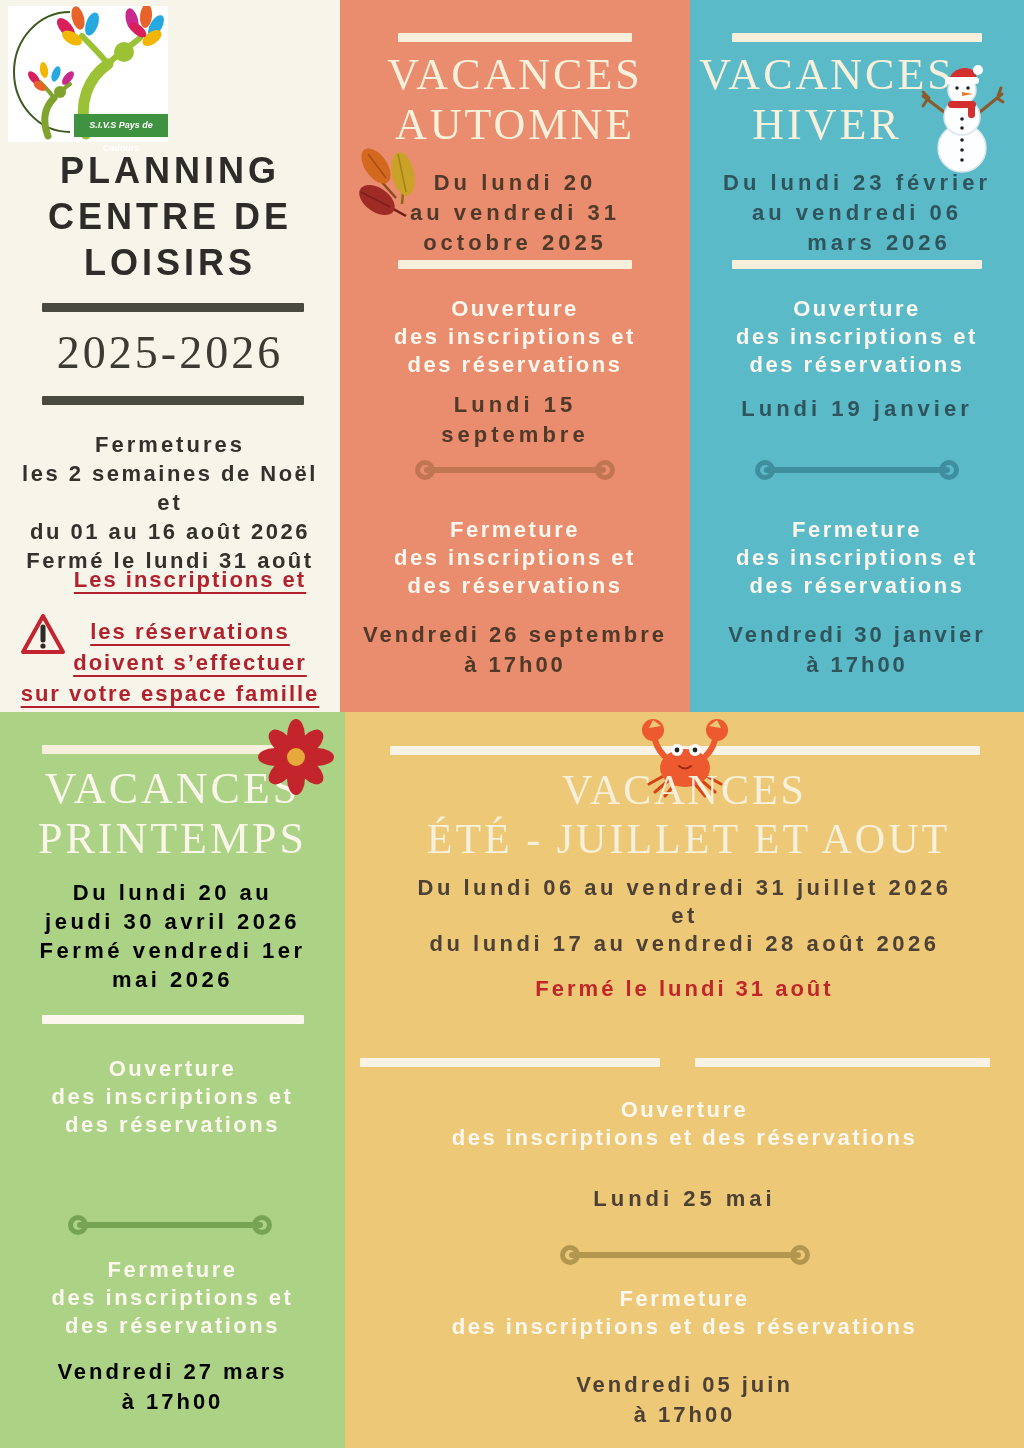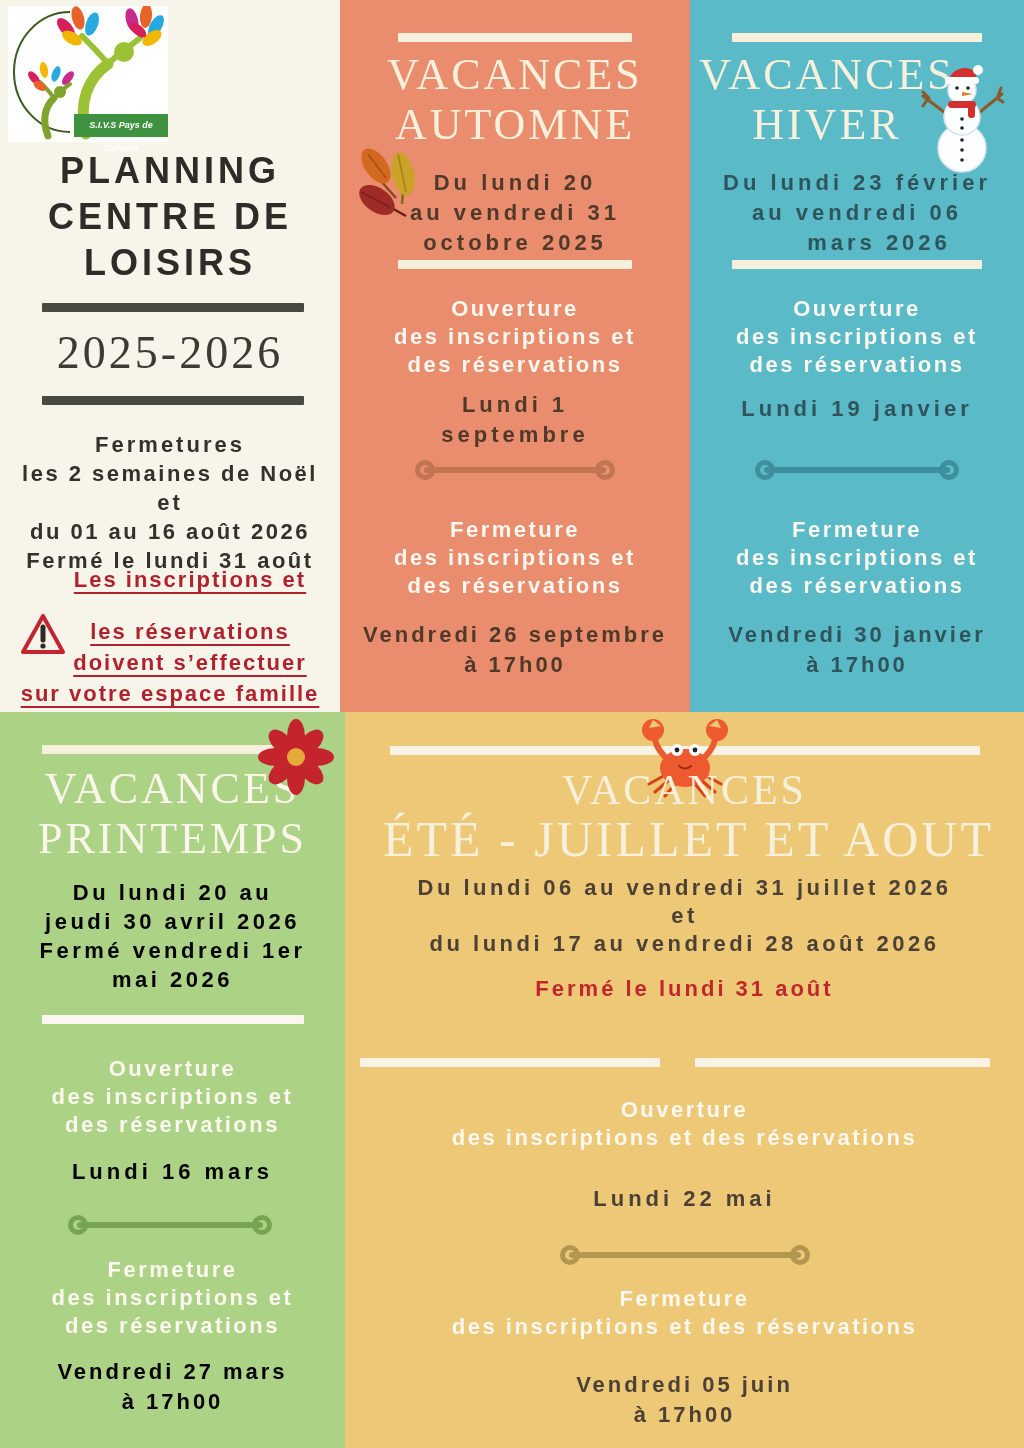--- a/index.html
+++ b/index.html
@@ -131,21 +131,21 @@
     <div class="tblock body-bold-l lh33 dark-orange-txt" style="top:166px;">Du lundi 20</div>
     <div class="tblock body-bold-l lh33 dark-orange-txt" style="top:196px;">au vendredi 31</div>
     <div class="tblock body-bold-l lh33 dark-orange-txt" style="top:226px;">octobre 2025</div>
 
     <div class="bar bar-cream" style="left:58px;width:234px;top:260px;"></div>
 
     <div class="tblock body-bold lh28 white-txt" style="top:287px;letter-spacing:2.5px;">Ouverture</div>
     <div class="tblock body-bold lh28 white-txt" style="top:315px;letter-spacing:2.5px;">des inscriptions et</div>
     <div class="tblock body-bold lh28 white-txt" style="top:343px;letter-spacing:2.5px;">des réservations</div>
 
-    <div class="tblock body-bold-l lh33 dark-orange-txt" style="top:388px;">Lundi 1</div>
+    <div class="tblock body-bold-l lh33 dark-orange-txt" style="top:388px;">Lundi 15</div>
     <div class="tblock body-bold-l lh33 dark-orange-txt" style="top:418px;">septembre</div>
 
     <div class="connector" style="left:75px;width:200px;top:460px;--c:#C07553;">
       <span class="dot left"></span>
         <span class="cline"></span>
         <span class="dot right"></span>
     </div>
 
     <div class="tblock body-bold lh28 white-txt" style="top:508px;letter-spacing:2.5px;">Fermeture</div>
     <div class="tblock body-bold lh28 white-txt" style="top:536px;letter-spacing:2.5px;">des inscriptions et</div>
@@ -228,21 +228,20 @@
     <div class="tblock body-bold lh29 dark-green-txt" style="top:195px;letter-spacing:3.5px;">jeudi 30 avril 2026</div>
     <div class="tblock body-bold lh29 dark-green-txt" style="top:224px;letter-spacing:3.5px;">Fermé vendredi 1er</div>
     <div class="tblock body-bold lh29 dark-green-txt" style="top:253px;letter-spacing:3.5px;">mai 2026</div>
 
     <div class="bar bar-cream" style="left:42px;width:262px;top:303px;background:#FBF7EE;"></div>
 
     <div class="tblock body-bold lh28 white-txt" style="top:335px;letter-spacing:2.5px;">Ouverture</div>
     <div class="tblock body-bold lh28 white-txt" style="top:363px;letter-spacing:2.5px;">des inscriptions et</div>
     <div class="tblock body-bold lh28 white-txt" style="top:391px;letter-spacing:2.5px;">des réservations</div>
 
-    <div class="tblock body-bold-l lh33 dark-green-txt" style="top:443px;">Lundi 16 mars</div>
 
     <div class="connector" style="left:68px;width:204px;top:503px;--c:#77A453;">
       <span class="dot left"></span>
         <span class="cline"></span>
         <span class="dot right"></span>
     </div>
 
     <div class="tblock body-bold lh28 white-txt" style="top:536px;letter-spacing:2.5px;">Fermeture</div>
     <div class="tblock body-bold lh28 white-txt" style="top:564px;letter-spacing:2.5px;">des inscriptions et</div>
     <div class="tblock body-bold lh28 white-txt" style="top:592px;letter-spacing:2.5px;">des réservations</div>
@@ -265,35 +264,35 @@
       <polygon points="84,6 76,12 88,14" fill="#EDC877"></polygon>
       <ellipse cx="52" cy="54" rx="25" ry="19" fill="#ED5A2F"></ellipse>
       <circle cx="44" cy="36" r="6" fill="#FFFFFF"></circle>
       <circle cx="44" cy="36" r="2.4" fill="#222"></circle>
       <circle cx="62" cy="36" r="6" fill="#FFFFFF"></circle>
       <circle cx="62" cy="36" r="2.4" fill="#222"></circle>
       <path d="M46,52 Q52,57 58,52" stroke="#9E2B10" stroke-width="2" fill="none" stroke-linecap="round"></path>
     </svg>
 
     <div class="tblock serif-title" style="top:55px;font-size:42px;line-height:47px;">VACANCES</div>
-    <div class="tblock serif-title" style="top:104px;font-size:50px;line-height:47px;margin-left:8px;">ÉTÉ - JUILLET ET AOUT</div>
+    <div class="tblock serif-title" style="top:104px;font-size:42px;line-height:47px;margin-left:8px;">ÉTÉ - JUILLET ET AOUT</div>
 
     <div class="tblock body-bold lh28 dark-yellow-txt" style="top:162px;letter-spacing:3.5px;">Du lundi 06 au vendredi 31 juillet 2026</div>
     <div class="tblock body-bold lh28 dark-yellow-txt" style="top:190px;letter-spacing:3.5px;">et</div>
     <div class="tblock body-bold lh28 dark-yellow-txt" style="top:218px;letter-spacing:3.5px;">du lundi 17 au vendredi 28 août 2026</div>
 
     <div class="tblock body-bold summer-red-txt" style="top:264px;letter-spacing:3px;">Fermé le lundi 31 août</div>
 
     <div class="bar" style="left:15px;width:300px;top:346px;background:#F8F3E4;"></div>
     <div class="bar" style="left:350px;width:295px;top:346px;background:#F8F3E4;"></div>
 
     <div class="tblock body-bold lh28 white-txt" style="top:376px;letter-spacing:2.5px;">Ouverture</div>
     <div class="tblock body-bold lh28 white-txt" style="top:404px;letter-spacing:2.5px;">des inscriptions et des réservations</div>
 
-    <div class="tblock body-bold-l lh33 dark-yellow-txt" style="top:470px;">Lundi 22 mai</div>
+    <div class="tblock body-bold-l lh33 dark-yellow-txt" style="top:470px;">Lundi 25 mai</div>
 
     <div class="connector" style="left:215px;width:250px;top:533px;--c:#B3974F;">
       <span class="dot left"></span>
         <span class="cline"></span>
         <span class="dot right"></span>
     </div>
 
     <div class="tblock body-bold lh28 white-txt" style="top:565px;letter-spacing:2.5px;">Fermeture</div>
     <div class="tblock body-bold lh28 white-txt" style="top:593px;letter-spacing:2.5px;">des inscriptions et des réservations</div>
 

